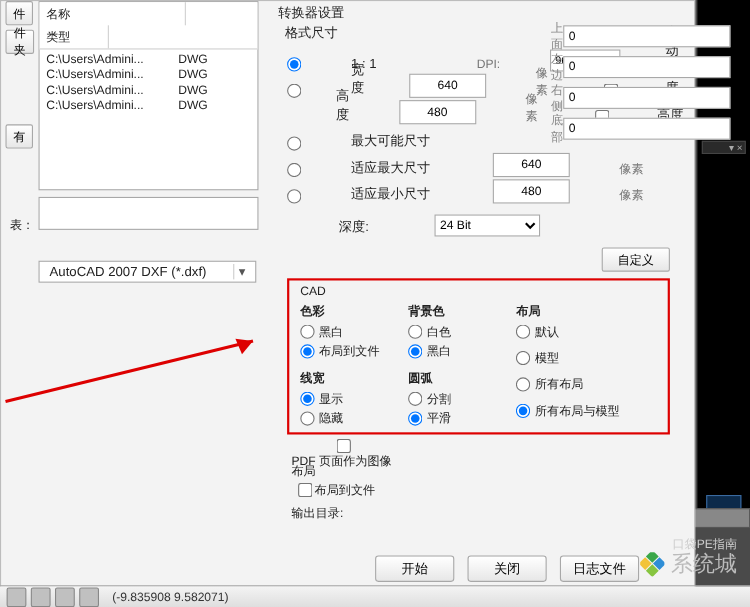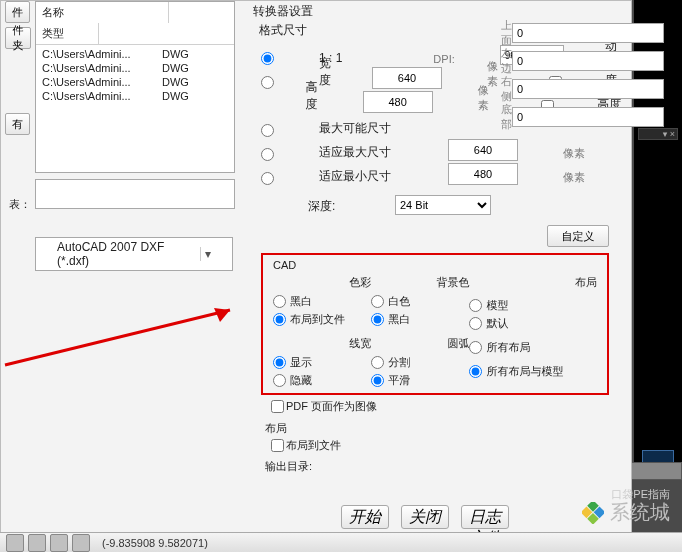--- a/index.html
+++ b/index.html
@@ -16,21 +16,21 @@
   .leftbtns .btn{height:22px;margin-bottom:4px;border:1px solid #a8a8a8;background:linear-gradient(#fff,#e7e7e7);border-radius:2px;font-size:11px;display:flex;align-items:center;justify-content:center;}
   .filelist{position:absolute;left:34px;top:0;width:198px;height:170px;background:#fff;border:1px solid #a8a8a8;}
   .filelist .hdr{display:flex;background:#fff;border-bottom:1px solid #d0d0d0;flex-direction:column;}
   .filelist .hdr div{padding:3px 6px;border-right:1px solid #d0d0d0;font-size:11px;}
   .filelist .rows{padding:2px 0;}
   .filelist .row{display:flex;padding:1px 6px;font-size:11px;}
   .filelist .row .c1{width:120px;white-space:nowrap;overflow:hidden;text-overflow:ellipsis;}
   .filelist .row .c2{width:50px;}
   .listlbl{position:absolute;left:4px;top:196px;width:26px;font-size:11px;text-align:right;}
   .listlbl2{position:absolute;left:34px;top:178px;width:198px;height:28px;border:1px solid #a8a8a8;background:#fff;}
-  .combo{position:absolute;left:34px;top:236px;width:198px;height:34px;border:1px solid #a8a8a8;background:#fff;display:flex;align-items:center;padding:0 21px;box-sizing:border-box;gap:18px;}
+  .combo{position:absolute;left:34px;top:236px;width:198px;height:20px;border:1px solid #a8a8a8;background:#fff;display:flex;align-items:center;padding:0 9px;box-sizing:border-box;gap:18px;}
   .combo .ar{margin-left:auto;border-left:1px solid #ccc;padding-left:4px;color:#555;}
   
   .settings{position:absolute;left:252px;top:2px;width:372px;}
   .grouplbl{font-size:12px;margin-bottom:2px;}
   .field{display:flex;align-items:flex-end;height:24px;gap:41px;}
   .field .rad{margin:0 4px 0 8px;}
   .field .txt{display:inline-block;}
   input[type=text].val{width:64px;height:18px;border:1px solid #a8a8a8;background:#fff;text-align:center;font-size:11px;}
   .lblmini{color:#777;font-size:11px;margin:0 4px;}
   .cb{margin:0 2px 0 6px;}
@@ -39,31 +39,31 @@
   .margins{position:absolute;left:500px;top:18px;width:126px;}
   .margins .mrow{display:flex;align-items:center;height:28px;}
   .margins .mrow .ml{width:34px;color:#888;font-size:11px;}
   .margins .mrow input{flex:1;height:18px;border:1px solid #a8a8a8;background:#fff;font-size:11px;padding:0 4px;}
   .custombtn{position:absolute;left:546px;top:224px;width:62px;height:22px;border:1px solid #a8a8a8;background:linear-gradient(#fff,#e7e7e7);border-radius:2px;font-size:11px;}
   
   .cadbox{position:absolute;left:260px;top:252px;width:348px;height:142px;border:2px solid #d00;box-sizing:border-box;padding:4px 10px;background:#f3f3f3;}
   .cadbox .title{font-size:11px;margin-bottom:2px;}
   .cadcols{display:flex;}
   .cadcol{flex:1;}
-  .cadcol h6{margin:2px 0 2px 0;font-size:11px;font-weight:normal;text-align:right;}
+  .cadcol h6{margin:2px 0 2px 0;font-size:11px;font-weight:bold;}
   .radline{display:flex;align-items:center;height:18px;font-size:11px;}
   .radline input{margin:0 4px 0 0;}
-  .pdfrow{position:absolute;left:264px;top:398px;display:flex;align-items:center;font-size:11px;}
+  .pdfrow{position:absolute;left:264px;top:398px;display:flex;align-items:center;font-size:11px;flex-direction:column;}
   .layoutgrp{position:absolute;left:264px;top:420px;font-size:11px;}
   .layoutgrp .line{display:flex;align-items:center;height:18px;}
   .outdir{position:absolute;left:264px;top:458px;}
   .outdir .lbl{font-size:11px;margin-bottom:15px;}
   .outdir input{width:336px;height:20px;border:1px solid #a8a8a8;background:#fff;font-size:11px;padding:0 4px;}
   .bottombtns{position:absolute;left:340px;top:504px;display:flex;gap:12px;}
-  .bottombtns button{width:48px;height:24px;border:1px solid #a8a8a8;background:linear-gradient(#fff,#e7e7e7);border-radius:3px;font-size:16px;font-style:italic;}
+  .bottombtns button{width:72px;height:24px;border:1px solid #a8a8a8;background:linear-gradient(#fff,#e7e7e7);border-radius:3px;font-size:12px;}
   
   .arrow{position:absolute;left:0;top:270px;width:260px;height:100px;pointer-events:none;}
   .arrow line{stroke:#d00;stroke-width:3;}
   .arrow polygon{fill:#d00;}
   
   .footer{position:absolute;left:0;bottom:0;width:682px;height:20px;background:linear-gradient(#f4f4f4,#dedede);border-top:1px solid #aaa;display:flex;align-items:center;padding:0 6px;box-sizing:border-box;font-size:11px;color:#333;}
   .footer .ic{width:16px;height:16px;margin-right:4px;background:#c0c0c0;border:1px solid #888;border-radius:2px;}
   
   .wm{position:absolute;right:12px;bottom:26px;font-size:20px;color:#bbb;display:flex;align-items:center;gap:6px;pointer-events:none;margin-left:43px;}
   .wm .logo{width:22px;height:22px;}
@@ -230,27 +230,27 @@
               <input type="radio" style="">
               <span>分割</span>
             </div>
           <div class="radline">
               <input type="radio" checked="" style="">
               <span>平滑</span>
             </div>
         </div>
         <div class="cadcol" style="flex:1.3">
           <h6>布局</h6>
+          <div class="radline">
+              <input type="radio" style="">
+              <span>默认</span>
+            </div>
           <div class="radline" style="margin-top:6px">
               <input type="radio" style="">
               <span>模型</span>
-            </div>
-          <div class="radline">
-              <input type="radio" style="">
-              <span>默认</span>
             </div>
           <div class="radline" style="margin-top:6px">
               <input type="radio" style="">
               <span>所有布局</span>
             </div>
           <div class="radline" style="margin-top:6px">
               <input type="radio" checked="" style="">
               <span>所有布局与模型</span>
             </div>
         </div>

